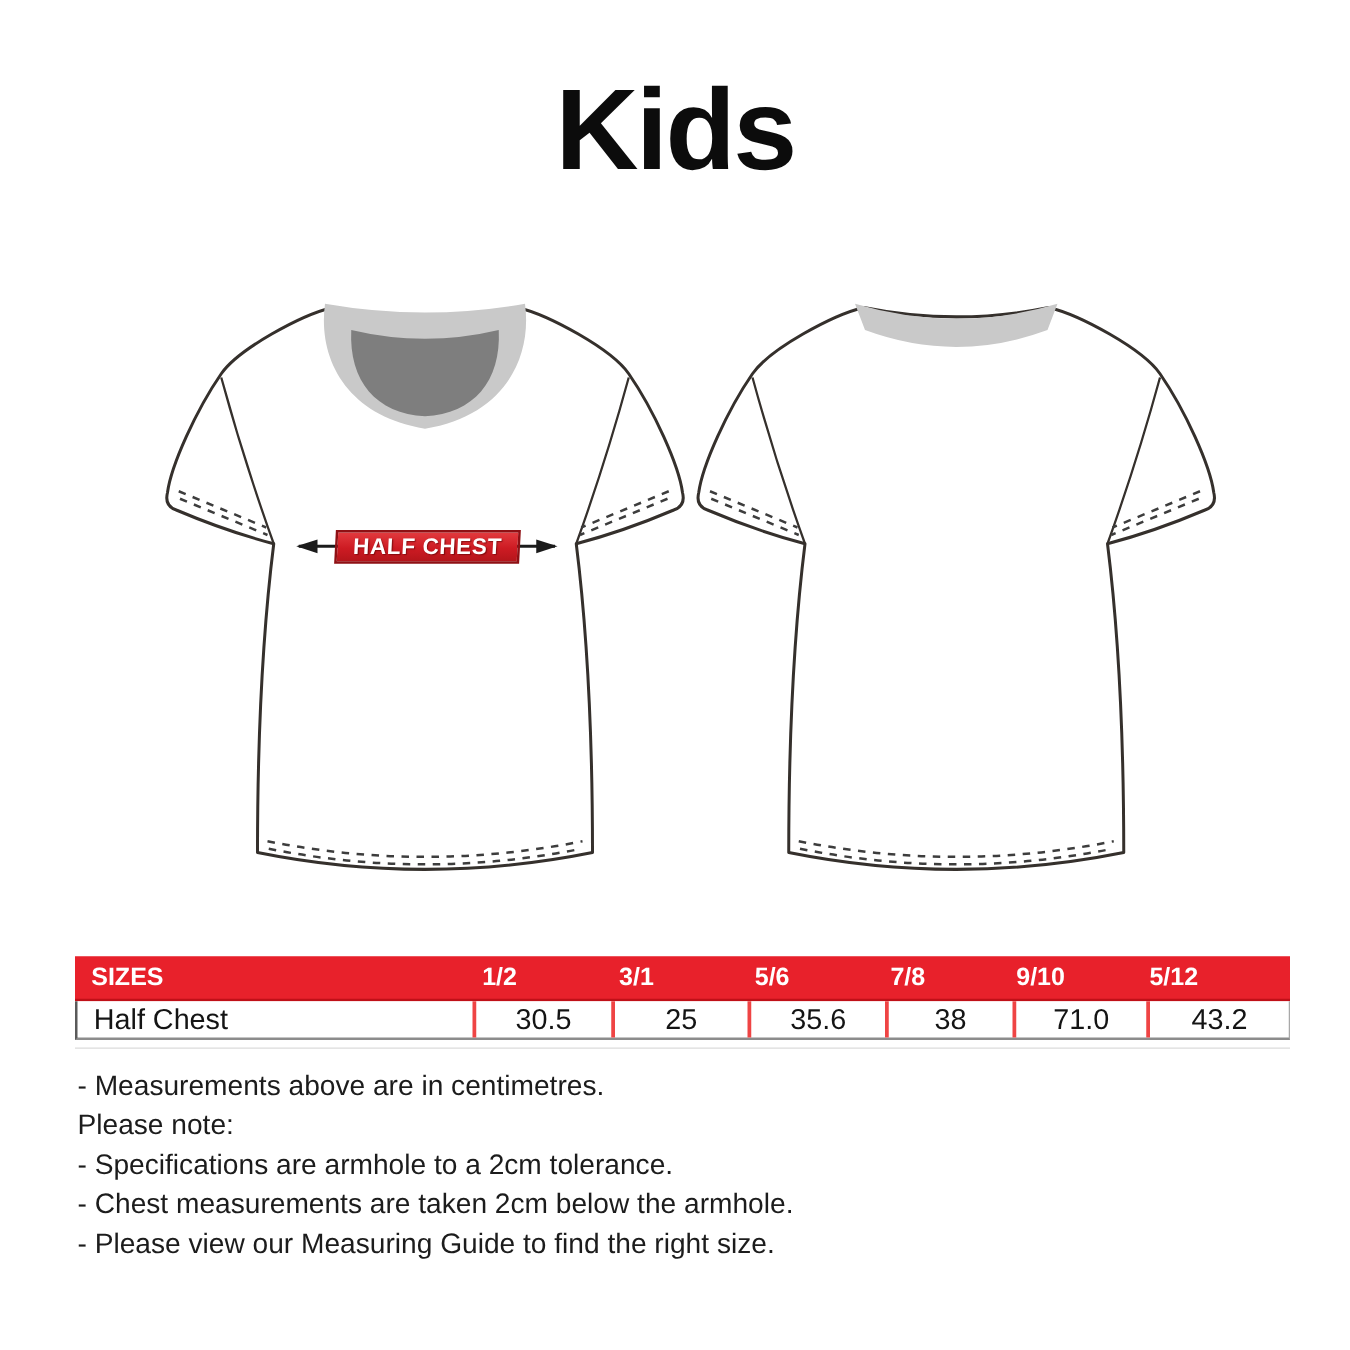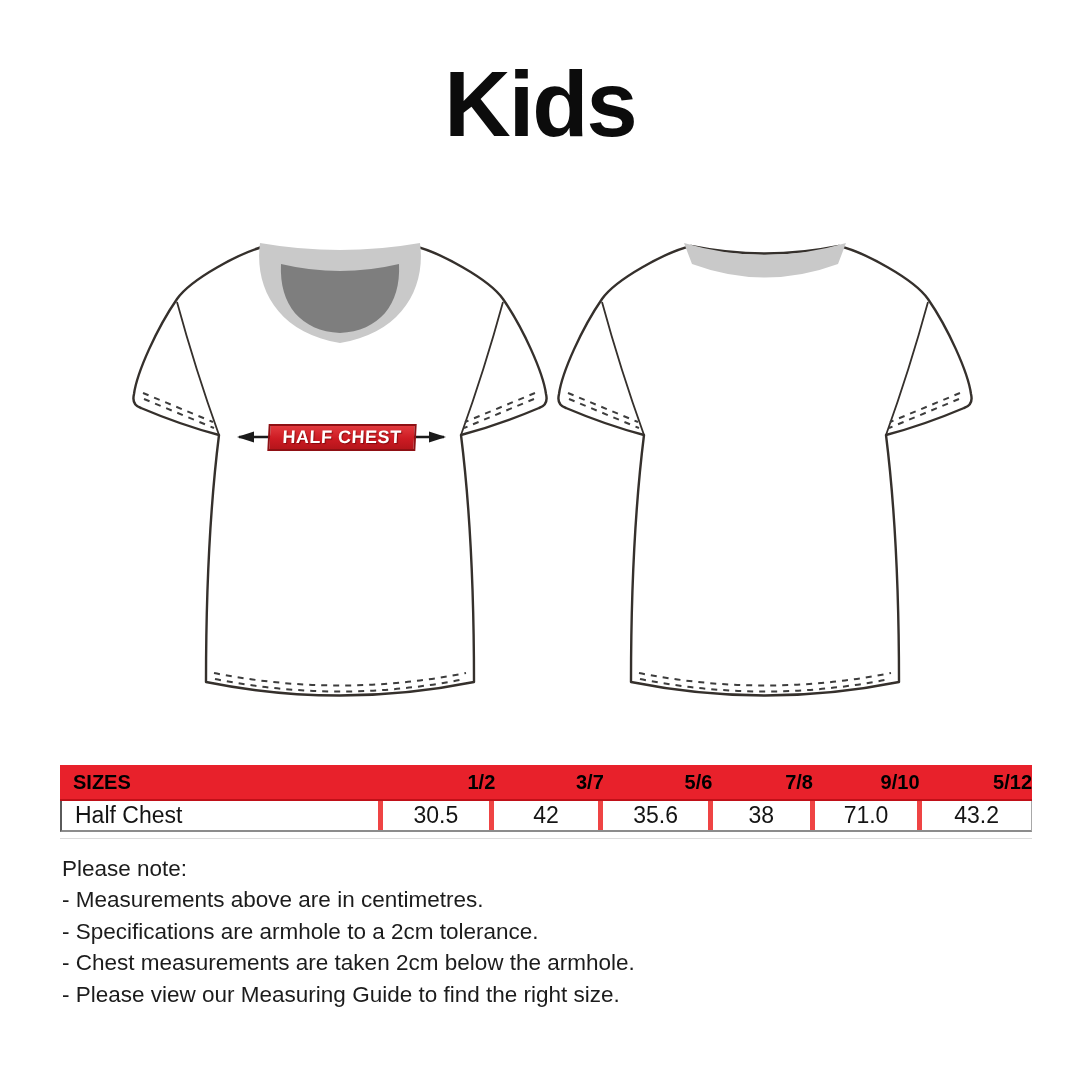--- a/index.html
+++ b/index.html
@@ -27,32 +27,32 @@
     background:linear-gradient(180deg,#e23a3e 0%,#cd1b23 55%,#b5151b 100%);
     border:2px solid #8f1014;box-sizing:border-box;
     display:flex;align-items:center;justify-content:center;
     color:#ffffff;font-weight:700;font-size:18px;letter-spacing:.5px;
     text-shadow:1px 1px 1px rgba(90,0,0,.6);
     transform:skewX(-3deg);
   }
   
   .size-table{position:absolute;left:60px;top:765px;width:972px;}
   .thead{
-    display:flex;height:36px;background:#e8212b;color:#000000;
+    display:flex;height:36px;background:#e8212b;color:#ffffff;
     align-items:center;border-bottom:2px solid #c01018;box-sizing:border-box;
   }
-  .th{font-weight:700;font-size:20px;text-align:right;}
+  .th{font-weight:700;font-size:20px;text-align:left;}
   .trow{
     display:flex;height:31px;align-items:center;background:#fff;
     border-left:2px solid #5a5a5a;border-right:1px solid #a8a8a8;border-bottom:2px solid #8c8c8c;
     box-sizing:border-box;
   }
   .td{font-size:23px;color:#141414;text-align:center;height:100%;
       display:flex;align-items:center;justify-content:center;box-sizing:border-box;}
-  .trow .td + .td{border-left:5px solid #ef4444;}
+  .trow .td + .td{border-left:3px solid #ef4444;}
   .c0{width:317px;}
   .c1{width:111px;}.c2{width:110px;}.c3{width:110px;}.c4{width:102px;}.c5{width:108px;}.c6{width:114px;}
   .th.c0,.td.c0{justify-content:flex-start;text-align:left;padding-left:13px;}
   .table-shadow{position:absolute;left:60px;top:804px;width:972px;border-bottom:1px solid #dcdcdc;height:34px;}
   
   .notes{position:absolute;left:62px;top:853px;font-size:22.5px;line-height:31.4px;color:#1c1c1c;}
   .notes div{white-space:pre;}
 </style>
 </head>
 <body>
@@ -131,39 +131,39 @@
       M130,13 Q211,37 292,13
       L284,34 Q211,61 138,34 Z"></path>
   </svg>
 
   <div class="measure-label">HALF CHEST</div>
 
   <div class="size-table">
     <div class="thead">
       <div class="th c0">SIZES</div>
       <div class="th c1">1/2</div>
-      <div class="th c2">3/7</div>
+      <div class="th c2">3/1</div>
       <div class="th c3">5/6</div>
       <div class="th c4">7/8</div>
       <div class="th c5">9/10</div>
       <div class="th c6">5/12</div>
     </div>
     <div class="trow">
       <div class="td c0">Half Chest</div>
       <div class="td c1">30.5</div>
-      <div class="td c2">42</div>
+      <div class="td c2">25</div>
       <div class="td c3">35.6</div>
       <div class="td c4">38</div>
       <div class="td c5">71.0</div>
       <div class="td c6">43.2</div>
     </div>
   </div>
   <div class="table-shadow"></div>
 
   <div class="notes">
+    <div>- Measurements above are in centimetres.</div>
     <div>Please note:</div>
-    <div>- Measurements above are in centimetres.</div>
     <div>- Specifications are armhole to a 2cm tolerance.</div>
     <div>- Chest measurements are taken 2cm below the armhole.</div>
     <div>- Please view our Measuring Guide to find the right size.</div>
   </div>
 
 </div>
 
 </body></html>

